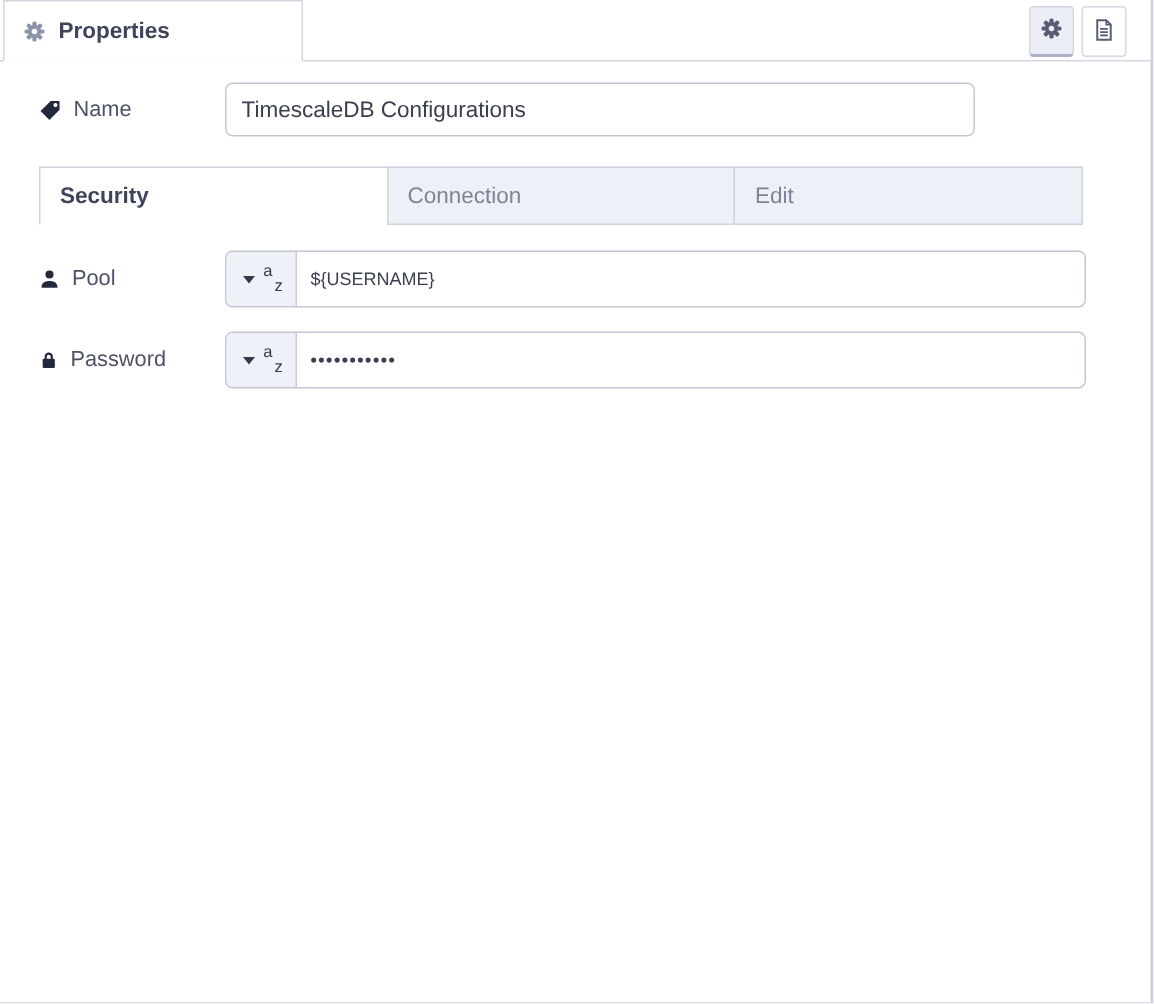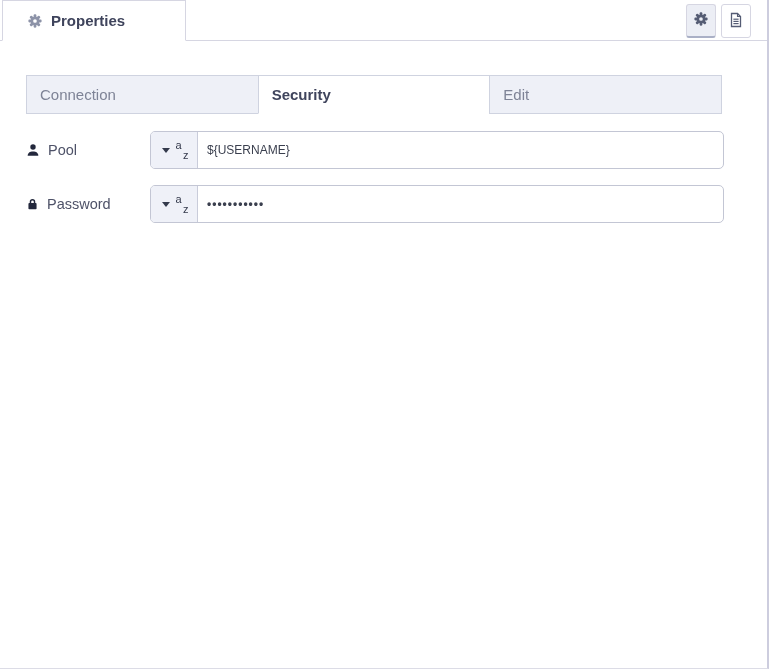--- a/index.html
+++ b/index.html
@@ -28,23 +28,23 @@
     font-family:inherit;
   }
   .btn-cancel { margin-left:auto; }
   .btn-update { background:#8c1721; border-color:#8c1721; color:#fff; margin-left:20px; }
   
   .panel-tabbar {
     display:flex; align-items:stretch; height:41px; background:#fff;
     border-bottom:1px solid #d6d6e2; position:relative;
   }
   .properties-tab {
-    width:184px; margin-left:2px; margin-bottom:-1px;
+    width:200px; margin-left:2px; margin-bottom:-1px;
     background:#fff; border:1px solid #d6d6e2; border-bottom:1px solid #fff;
-    display:flex; align-items:center; gap:9px; padding-left:25px;
+    display:flex; align-items:center; gap:9px; padding-left:13px;
     font-size:15px; font-weight:bold; color:#3f445c; cursor:default;
   }
   .panel-icons { position:absolute; right:16px; top:4px; display:flex; gap:5px; }
   .icon-btn {
     width:30px; height:34px; border:1px solid #d6d6e2; border-radius:3px;
     background:#fff; display:flex; align-items:center; justify-content:center;
     cursor:pointer;
   }
   .icon-btn.selected { background:#eceef5; border-bottom:2px solid #aab0c6; }
   
@@ -138,24 +138,36 @@
             <line x1="5.4" y1="9.4" x2="10.6" y2="9.4" stroke-width="1.2"></line>
             <line x1="5.4" y1="11.6" x2="10.6" y2="11.6" stroke-width="1.2"></line>
           </svg>
         </span>
       </button>
     </div>
   </div>
 
   <div class="form">
 
+    <div class="form-row">
+      <div class="form-label">
+        <span class="label-icon">
+          <svg viewBox="0 0 16 16" width="15" height="15" fill="#23283c">
+            <path fill-rule="evenodd" d="M8.3 1.4 L14.6 1.4 L14.6 7.7 L7.4 14.9 L1.1 8.6 Z
+              M11.7 2.9 a1.45 1.45 0 1 0 0 2.9 a1.45 1.45 0 1 0 0-2.9 Z"></path>
+          </svg>
+        </span>
+        <span>Name</span>
+      </div>
+      <input class="text-input" type="text" value="TimescaleDB Configurations" style="">
+    </div>
 
     <div class="config-tabs">
+      <div class="config-tab active">Security</div>
       <div class="config-tab">Connection</div>
-      <div class="config-tab active">Security</div>
       <div class="config-tab">Edit</div>
     </div>
 
     <div class="form-row">
       <div class="form-label">
         <span class="label-icon">
           <svg viewBox="0 0 16 16" width="14" height="14" fill="#23283c">
             <circle cx="8" cy="4.6" r="3.1"></circle>
             <path d="M1.9 14.6 c0-3.5 2.5-5 6.1-5 s6.1 1.5 6.1 5 Z"></path>
           </svg>

